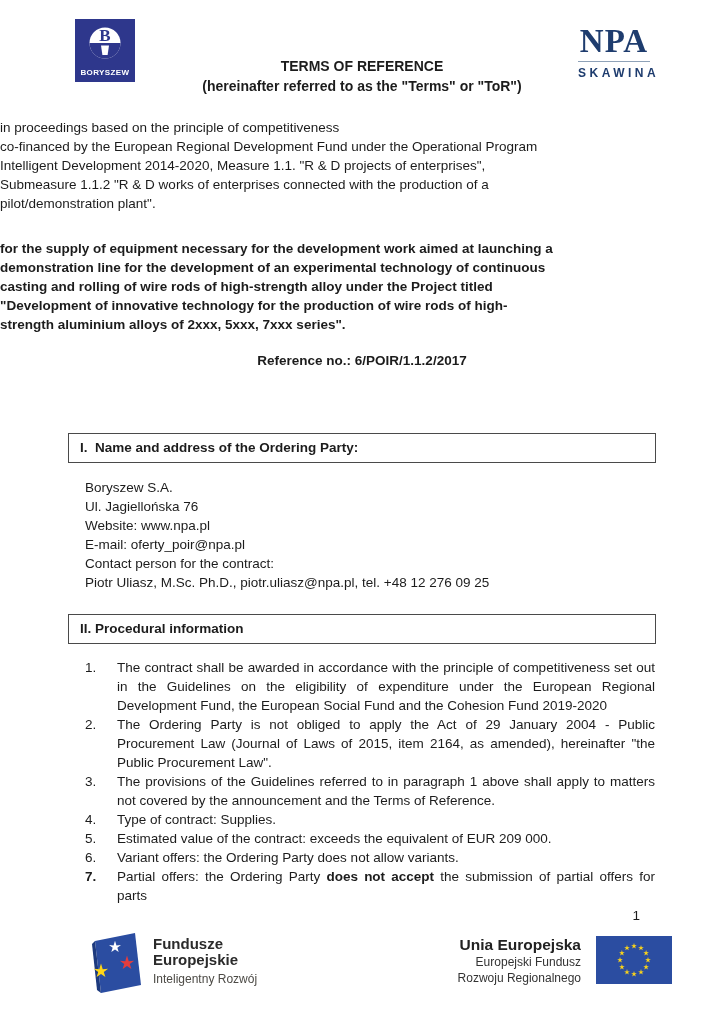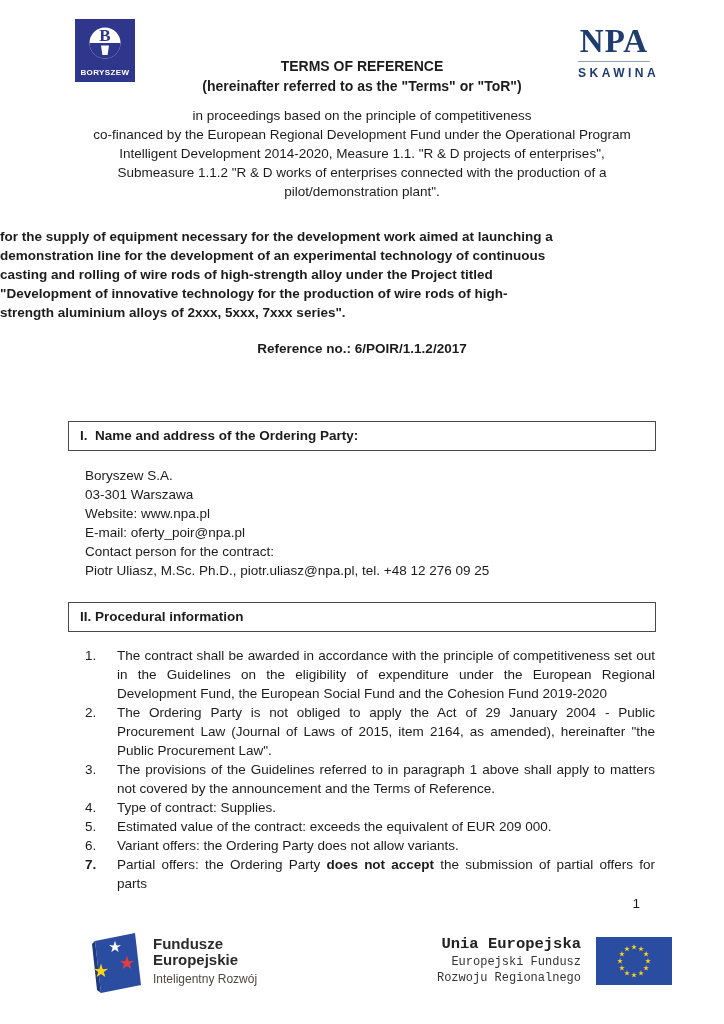--- a/index.html
+++ b/index.html
@@ -9,42 +9,42 @@
     -webkit-font-smoothing:antialiased;
   }
   
   .boryszew{position:absolute;left:75px;top:19px;width:60px;height:63px;}
   .npa{position:absolute;left:578px;top:24px;width:72px;text-align:center;color:#1e3c6e;}
   .npa .acr{font-family:"Liberation Serif",serif;font-weight:bold;font-size:33px;line-height:34px;letter-spacing:1px;}
   .npa .rule{border-top:1px solid #8fa2b8;margin:3px 0 4px 0;}
   .npa .city{font-size:12px;font-weight:bold;letter-spacing:3.5px;}
   
   .title-block{padding-top:56px;text-align:center;font-weight:bold;font-size:14px;line-height:20px;}
-  .intro{margin-top:10px;text-align:center;font-size:13.5px;line-height:19px;}
+  .intro{margin-top:22px;text-align:left;font-size:13.5px;line-height:19px;}
   .subject{margin-top:26px;text-align:left;font-size:13.5px;line-height:19px;font-weight:bold;}
   .reference{margin-top:17px;text-align:center;font-size:13.5px;font-weight:bold;line-height:19px;}
   
   .section-box{margin:0 68px;border:1px solid #4a4a4a;padding:4px 15px 5px 11px;
     font-weight:bold;font-size:13.5px;line-height:19px;white-space:pre-wrap;}
   .box1{margin-top:63px;}
   .box2{margin-top:22px;}
   .address{margin:15px 68px 0 85px;font-size:13.5px;line-height:19px;}
   .olist{margin:14px 68px 0 68px;font-size:13.5px;}
   .li{display:flex;line-height:19px;}
   .li .num{flex:none;width:32px;margin-left:17px;}
   .li .txt{flex:1;text-align:justify;padding-right:1px;}
   .li.b7 .num{font-weight:bold;}
   .pagenum{text-align:right;margin:1px 84px 0 0;font-size:13.5px;line-height:19px;}
   
   .footer{position:absolute;left:4px;top:930px;width:724px;height:70px;}
   .fe-group{position:absolute;left:84px;top:2px;display:flex;align-items:flex-start;}
   .fe-text{margin-left:11px;padding-top:4px;}
   .fe-text .b{font-weight:bold;font-size:15px;line-height:16px;color:#2b2b2b;}
   .fe-text .sub{margin-top:4px;font-size:12px;color:#4c4a45;}
-  .ue-group{position:absolute;right:56px;top:4px;display:flex;align-items:flex-end;font-family:Liberation Mono, monospace;}
+  .ue-group{position:absolute;right:56px;top:4px;display:flex;align-items:center;}
   .ue-text{text-align:right;margin-right:15px;padding-top:2px;}
   .ue-text .b{font-weight:bold;font-size:15.5px;line-height:17px;color:#222;}
   .ue-text .sub{font-size:12px;line-height:14px;color:#333;margin-top:2px;}
 </style>
 </head>
 <body>
 
 <div class="boryszew">
   <svg width="60" height="63" viewBox="0 0 60 63">
     <rect x="0" y="0" width="60" height="63" fill="#2e378c"></rect>
@@ -82,21 +82,21 @@
   <div>"Development of innovative technology for the production of wire rods of high-</div>
   <div>strength aluminium alloys of 2xxx, 5xxx, 7xxx series".</div>
 </div>
 
 <div class="reference">Reference no.: 6/POIR/1.1.2/2017</div>
 
 <div class="section-box box1">I.  Name and address of the Ordering Party:</div>
 
 <div class="address">
   <div>Boryszew S.A.</div>
-  <div>03-301 Warszawa</div>
+  <div>Ul. Jagiellońska 76</div>
   <div>Website: www.npa.pl</div>
   <div>E-mail: oferty_poir@npa.pl</div>
   <div>Contact person for the contract:</div>
   <div>Piotr Uliasz, M.Sc. Ph.D., piotr.uliasz@npa.pl, tel. +48 12 276 09 25</div>
 </div>
 
 <div class="section-box box2">II. Procedural information</div>
 
 <div class="olist">
   <div class="li">

